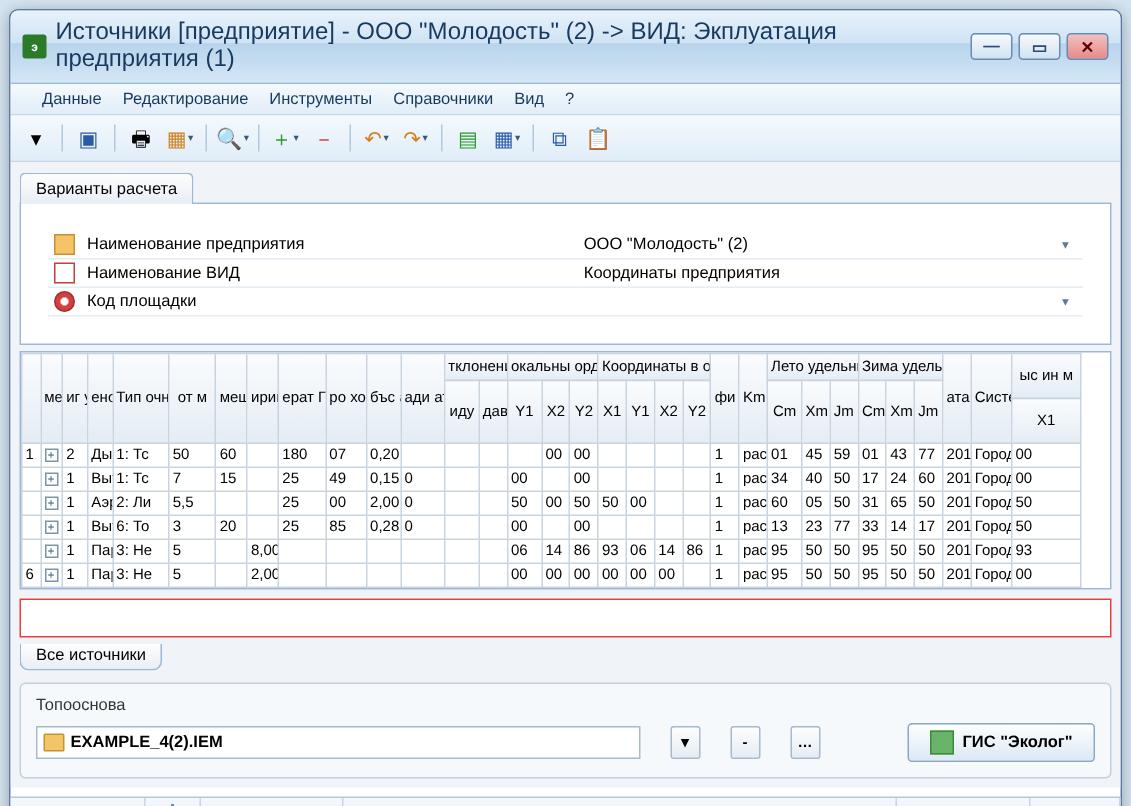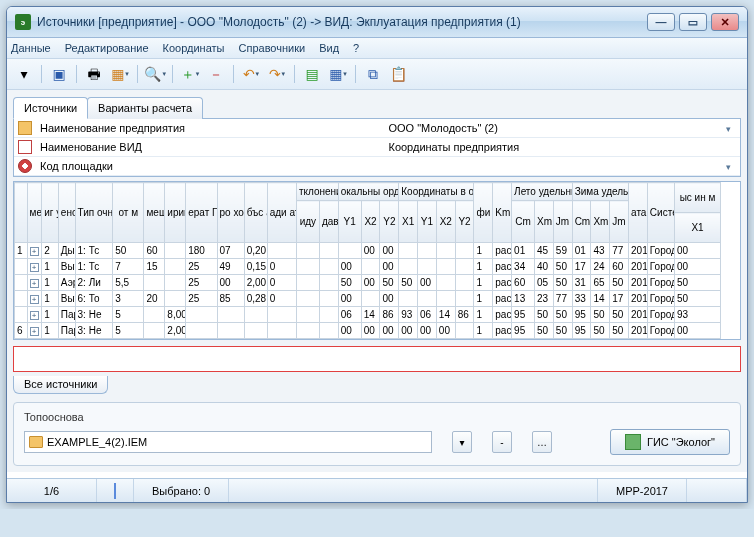--- a/index.html
+++ b/index.html
@@ -1,52 +1,52 @@
 <!DOCTYPE html>
 <html><head>
 <meta charset="utf-8">
 <style>
 * { box-sizing: border-box; margin: 0; padding: 0; font-family: Tahoma, Arial, sans-serif; font-size: 11px; }
 body { background: #d4e4f0; padding: 6px; }
 .window { background: #fff; border: 1px solid #5a7ca8; border-radius: 6px 6px 0 0; overflow: hidden; box-shadow: 0 2px 10px rgba(0,0,0,0.3); }
 .titlebar { background: linear-gradient(to bottom, #e8f2fb 0%, #cfe3f4 45%, #b8d4ec 46%, #d4e6f5 100%); padding: 6px 8px; display: flex; align-items: center; border-bottom: 1px solid #9bb8d8; }
 .titlebar-icon { width: 16px; height: 16px; background: #2a7a2a; border-radius: 2px; margin-right: 6px; display: inline-flex; align-items: center; justify-content: center; color: #fff; font-size: 8px; font-weight: bold; }
-.titlebar-text { flex: 1; color: #173a5e; font-size: 12px; }
+.titlebar-text { flex: 1; color: #173a5e; font-size: 16px; }
 .win-controls { display: flex; gap: 4px; }
 .win-btn { width: 28px; height: 18px; border: 1px solid #6a8bb0; border-radius: 3px; background: linear-gradient(to bottom, #f6fafd, #d0e2f2); display: flex; align-items: center; justify-content: center; cursor: pointer; color: #2b4c6f; font-weight: bold; }
 .win-btn.close { background: linear-gradient(to bottom, #f2c0c0, #e88a8a); color: #5a0000; }
-.menubar { background: linear-gradient(to bottom, #f4f9fd, #e1edf8); padding: 4px 4px; display: flex; gap: 14px; border-bottom: 1px solid #c4d6e8; }
+.menubar { background: linear-gradient(to bottom, #f4f9fd, #e1edf8); padding: 4px 21px; display: flex; gap: 14px; border-bottom: 1px solid #c4d6e8; }
 .menubar span { color: #173a5e; cursor: pointer; }
 .toolbar { background: linear-gradient(to bottom, #f4f9fd, #e1edf8); padding: 4px 6px; display: flex; align-items: center; gap: 4px; border-bottom: 1px solid #c4d6e8; }
 .tb-btn { width: 22px; height: 22px; display: flex; align-items: center; justify-content: center; border: 1px solid transparent; border-radius: 3px; cursor: pointer; }
 .tb-sep { width: 1px; height: 18px; background: #b0c8e0; margin: 0 2px; }
 .tb-drop { display: inline-flex; align-items: center; }
 .tb-drop-arrow { font-size: 7px; color: #3a5a7a; margin-left: 1px; }
 .content { background: #f0f4f8; padding: 2px 6px 6px 6px; }
 .tabs { display: flex; margin-top: 4px; }
 .tab { padding: 4px 10px; border: 1px solid #9bb8d8; border-bottom: none; border-radius: 4px 4px 0 0; background: linear-gradient(to bottom, #fdfdfd, #e8eef5); margin-right: -1px; cursor: pointer; position: relative; top: 1px; }
 .tab.active { background: #fff; z-index: 2; border-bottom: 1px solid #fff; }
-.panel { background: #fff; border: 1px solid #9bb8d8; padding: 0; }
+.panel { background: #fff; border: 1px solid #9bb8d8; padding: 18px; }
 .props { width: 100%; border-collapse: collapse; }
 .props td { border-bottom: 1px solid #e4ecf4; padding: 2px 4px; }
 .props td.label { width: 48%; }
 .props td.icon-cell { width: 18px; }
 .prop-icon { width: 14px; height: 14px; display: inline-block; vertical-align: middle; }
 .grid-wrap { border: 1px solid #9bb8d8; margin-top: 4px; background: #fff; overflow: hidden; }
 .grid { border-collapse: collapse; width: 100%; table-layout: fixed; }
 .grid th, .grid td { border: 1px solid #c8d4e0; padding: 1px 2px; font-size: 10px; overflow: hidden; white-space: nowrap; text-align: left; }
 .grid thead th { background: linear-gradient(to bottom, #fafcfe, #e4ecf4); text-align: center; vertical-align: middle; height: 30px; font-weight: normal; }
 .grid thead th.group { height: 18px; }
 .grid tbody td { height: 16px; }
 .red-band { border: 1px solid #e04040; background: #fff; height: 26px; margin-top: 6px; }
 .bottom-tab { margin-top: 4px; }
 .bottom-tab .tab-label { display: inline-block; padding: 2px 10px 3px 10px; border: 1px solid #9bb8d8; border-top: none; border-radius: 0 0 6px 6px; background: linear-gradient(to bottom, #fff, #e8eef5); }
 .topogroup { border: 1px solid #c0d0e0; border-radius: 4px; padding: 8px 10px 10px 10px; margin-top: 8px; background: #f6f9fc; }
 .topogroup .legend { font-size: 11px; color: #333; margin-bottom: 6px; }
-.file-row { display: flex; align-items: center; gap: 20px; }
+.file-row { display: flex; align-items: center; gap: 20px; font-weight: bold; }
 .file-input { flex: 1; display: flex; align-items: center; background: #fff; border: 1px solid #a8bace; height: 22px; padding: 0 4px; }
 .file-input .folder { width: 14px; height: 12px; background: #f4c468; border: 1px solid #c89030; border-radius: 1px; margin-right: 4px; }
 .small-btn { width: 20px; height: 22px; border: 1px solid #a8bace; background: linear-gradient(to bottom,#fdfefe,#e4ecf4); display: flex; align-items:center; justify-content:center; cursor:pointer; border-radius:2px; font-size:10px; }
 .gis-btn { height: 26px; padding: 0 14px; border: 1px solid #8aa8c8; border-radius: 3px; background: linear-gradient(to bottom,#fdfefe,#dce8f4); display:flex; align-items:center; gap:6px; cursor:pointer; }
 .gis-icon { width:16px; height:16px; background:#6ab46a; border:1px solid #3a8a3a; }
 .statusbar { background: linear-gradient(to bottom,#f4f9fd,#dbe8f4); border-top:1px solid #b0c8e0; display:flex; align-items:center; height:24px; margin-top:6px; }
 .statusbar .cell { padding: 0 18px; border-right: 1px solid #c4d6e8; height:100%; display:flex; align-items:center; }
 .statusbar .cell.wide { flex:1; }
 .sheet-icon { width:14px; height:16px; background:#fff; border:1px solid #5a8adc; position:relative; }
 .sheet-icon:before { content:""; position:absolute; top:3px; left:2px; right:2px; height:1px; background:#5a8adc; box-shadow:0 3px 0 #5a8adc, 0 6px 0 #5a8adc; }
@@ -70,21 +70,21 @@
     <div class="win-controls">
       <div class="win-btn">—</div>
       <div class="win-btn">▭</div>
       <div class="win-btn close">✕</div>
     </div>
   </div>
 
   <div class="menubar">
     <span>Данные</span>
     <span>Редактирование</span>
-    <span>Координаты</span>
+    <span>Инструменты</span>
     <span>Справочники</span>
     <span>Вид</span>
     <span>?</span>
   </div>
 
   <div class="toolbar">
     <div class="tb-btn tb-drop">
         <span class="ic">▾</span>
       </div>
     <div class="tb-sep"></div>
@@ -133,21 +133,20 @@
     <div class="tb-btn">
         <span class="ic blue">⧉</span>
       </div>
     <div class="tb-btn">
         <span class="ic blue">📋</span>
       </div>
   </div>
 
   <div class="content">
     <div class="tabs">
-      <div class="tab active">Источники</div>
       <div class="tab">Варианты расчета</div>
     </div>
 
     <div class="panel">
       <table class="props">
         <tbody>
             <tr>
           <td class="icon-cell"><span class="prop-icon" style="background:#f4c468;border:1px solid #c89030;"></span></td>
           <td class="label">Наименование предприятия</td>
           <td>ООО "Молодость" (2)</td>

